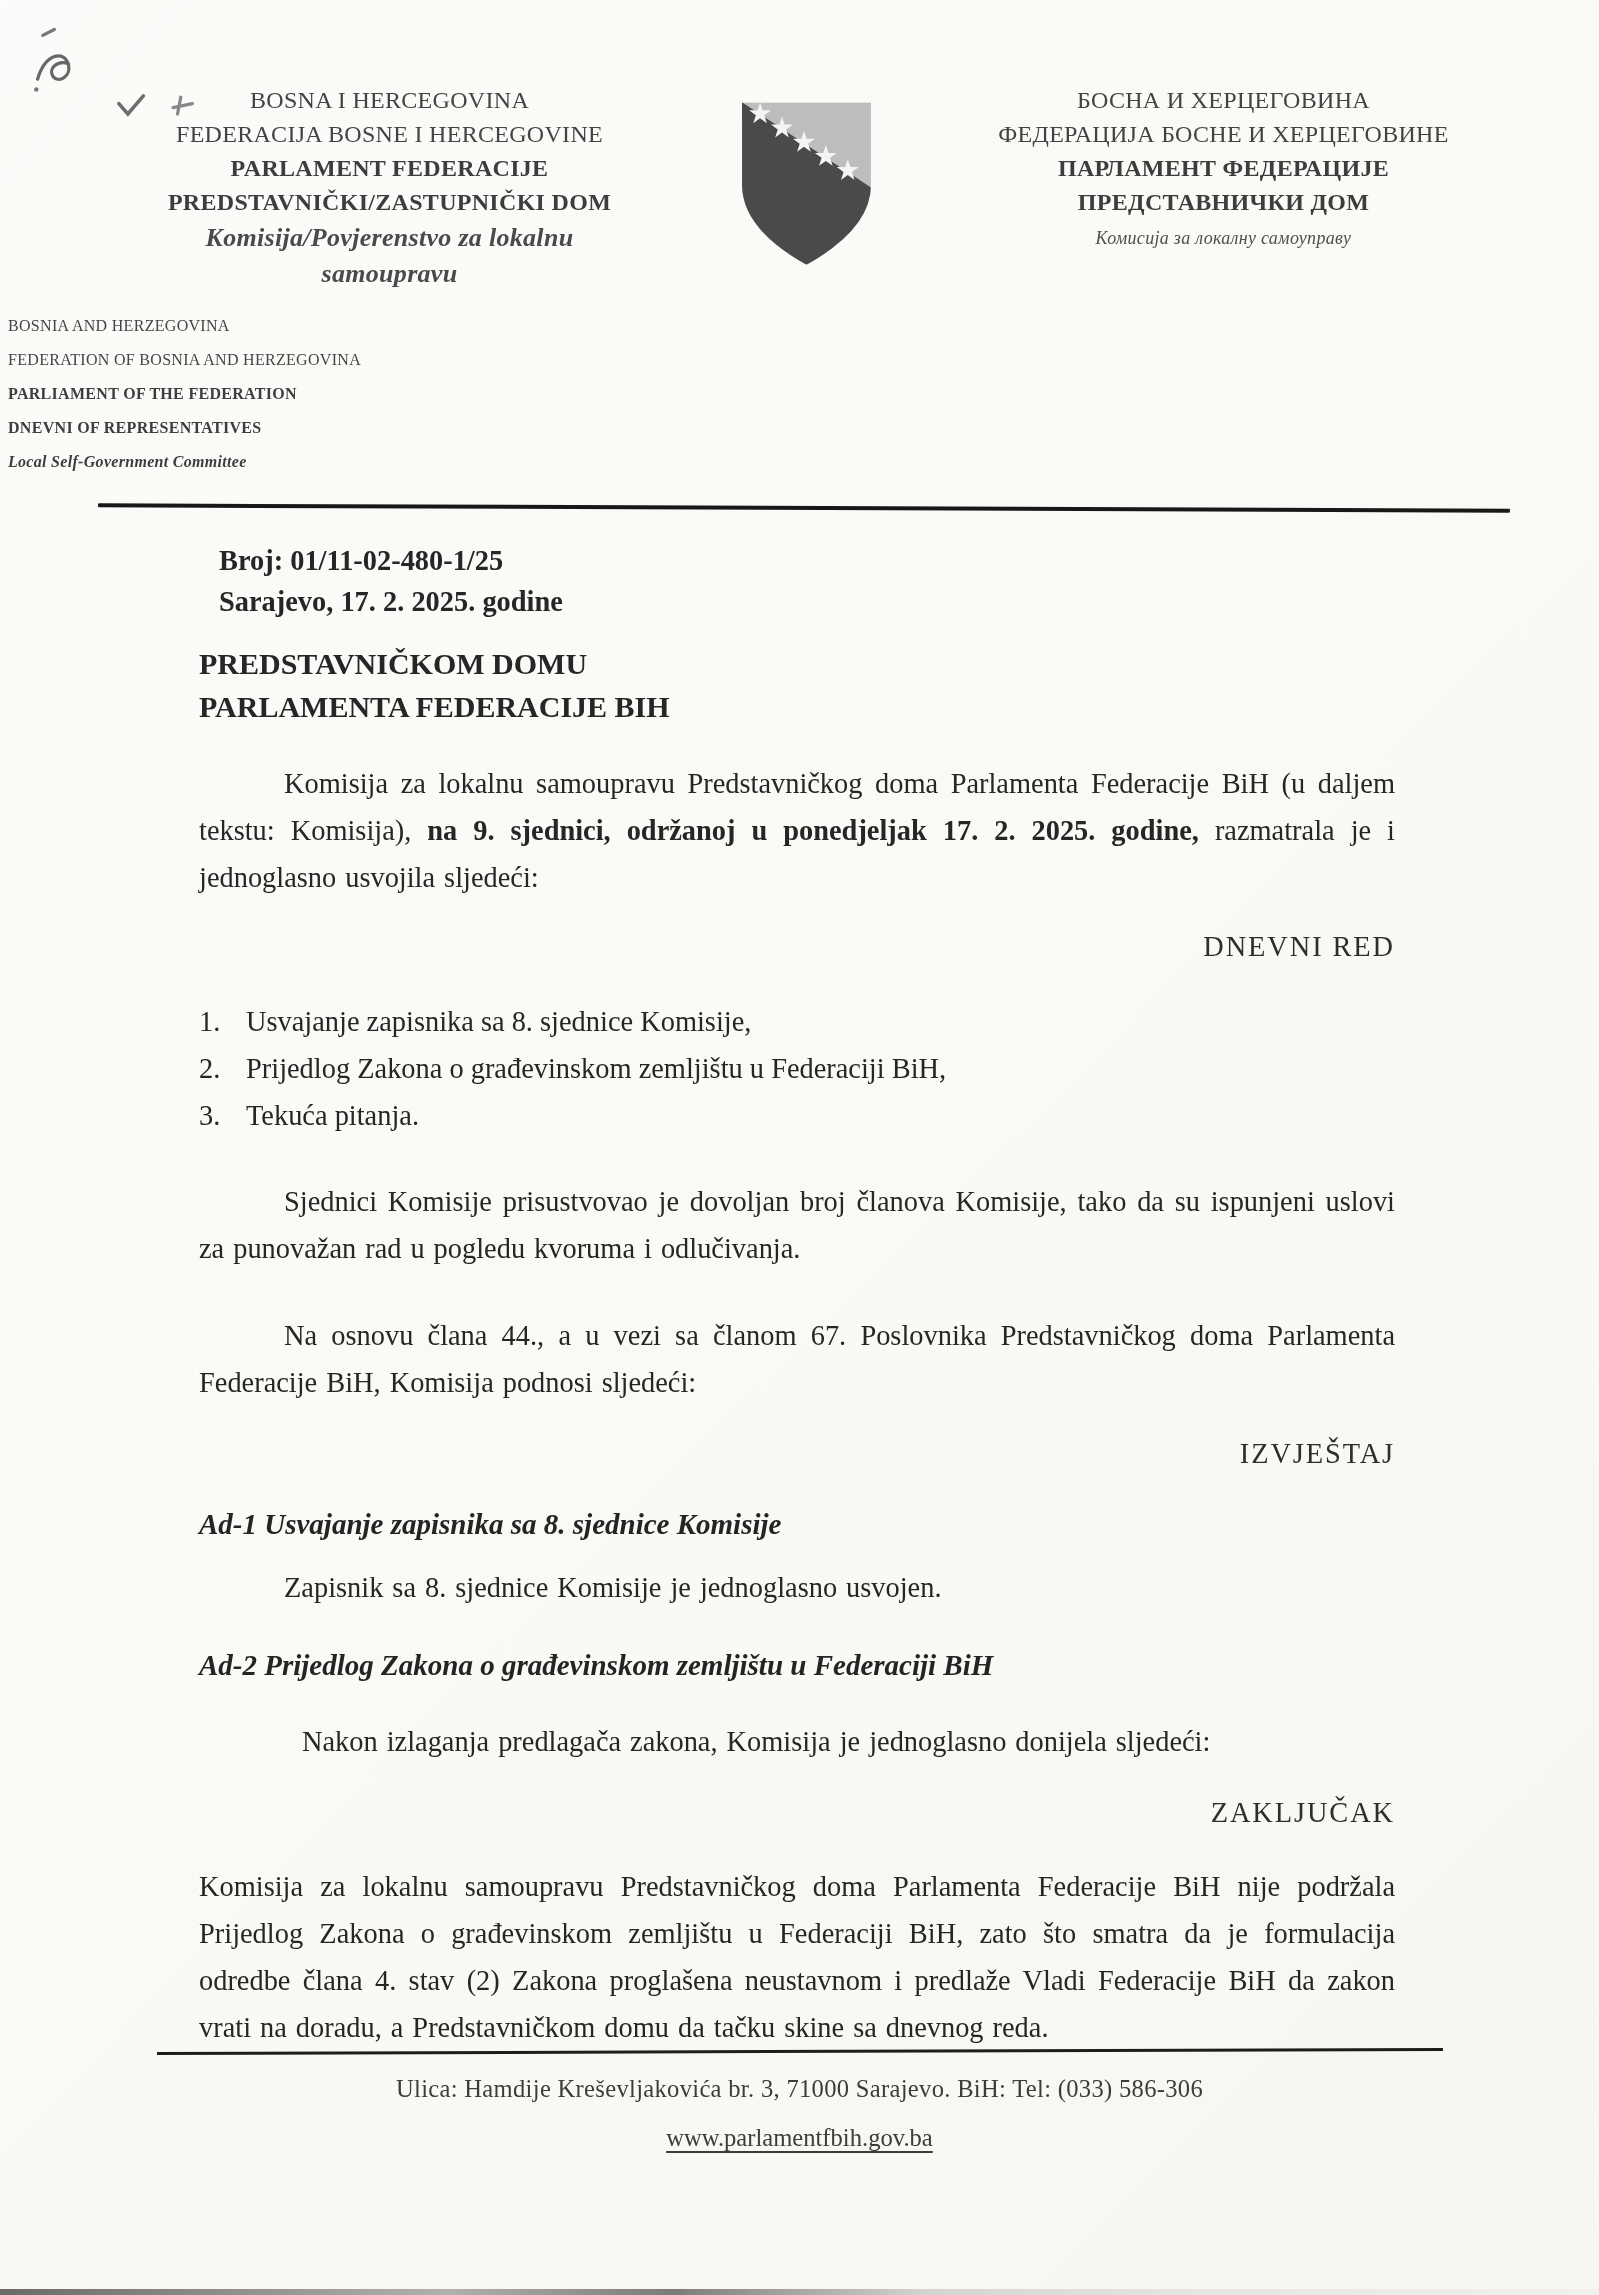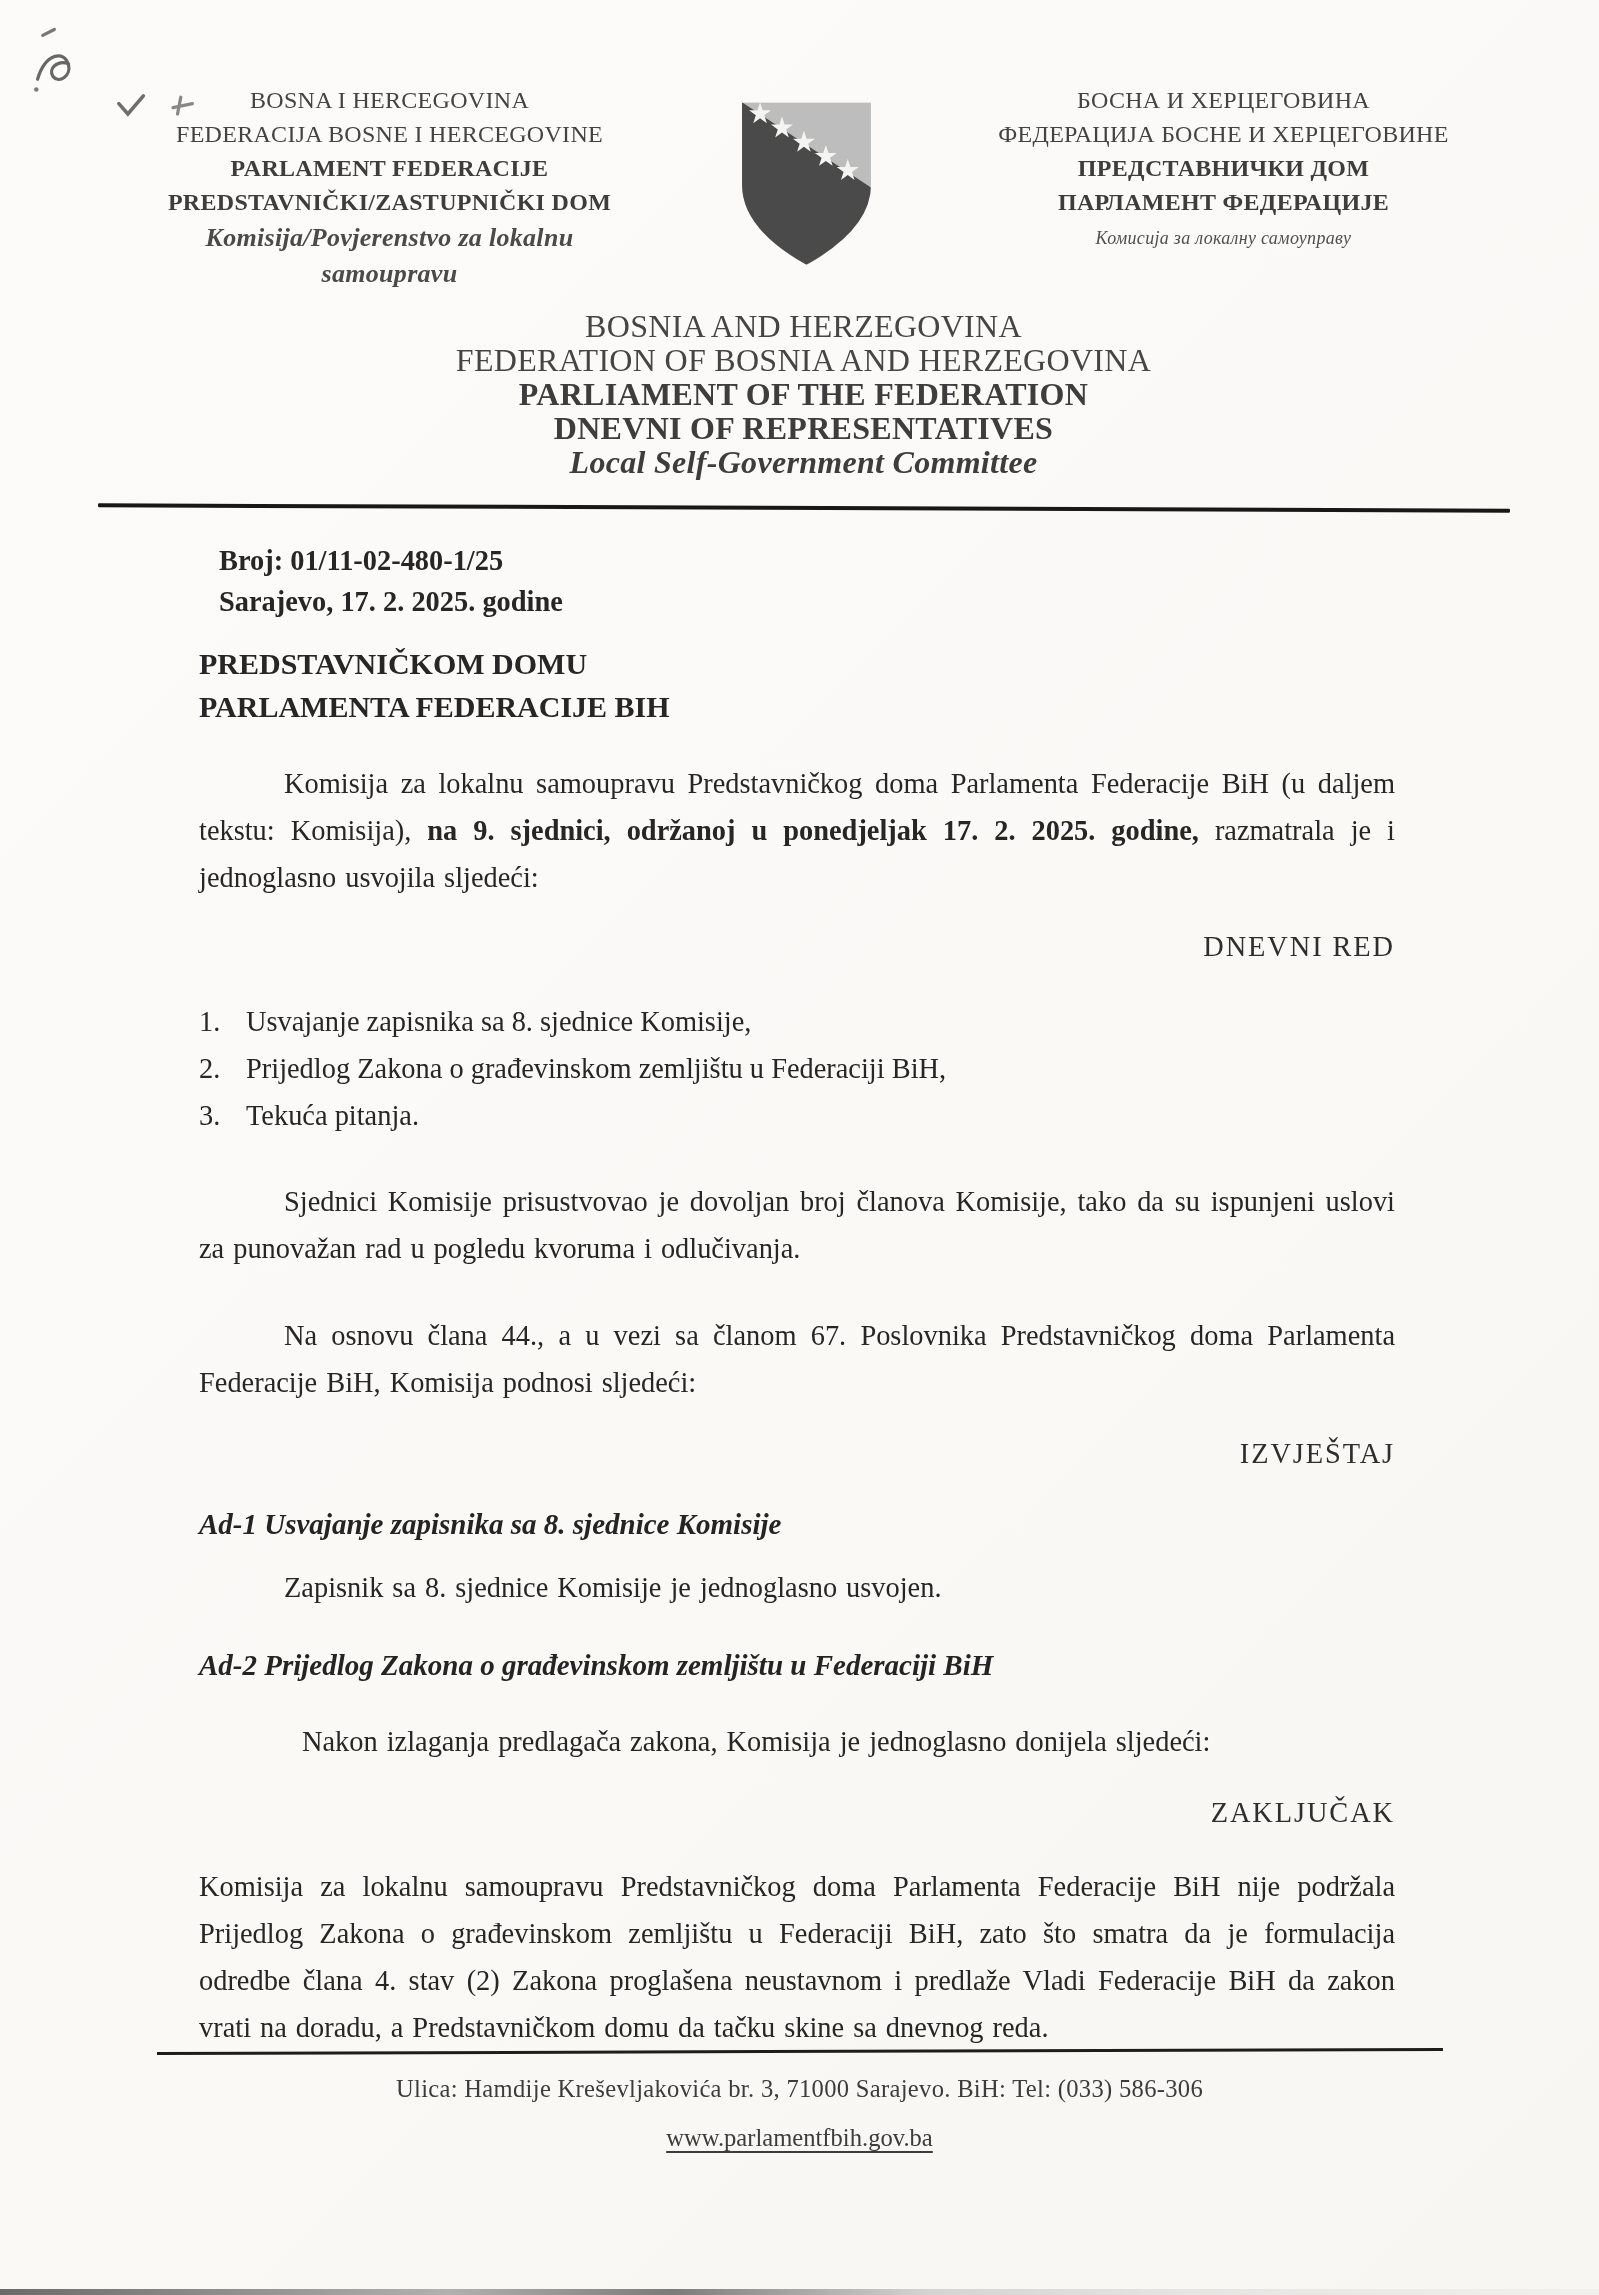--- a/index.html
+++ b/index.html
@@ -31,22 +31,22 @@
   .hline-italic {
     font-style:italic; font-weight:bold; font-size:26px; line-height:36px;
     max-width:452px; margin:1.3px auto 0; color:#4a4a4a;
   }
   .hline-italic-cy {
     font-style:italic; font-size:18px; line-height:36px;
     margin-top:1.3px; color:#4f4f4f; font-weight:normal;
   }
   .crest-box { width:155px; padding-top:9px; flex:0 0 auto; }
   .header-en {
-    margin-top:17px; text-align:center;
-    font-size:32px; line-height:34px; color:#454545; letter-spacing:0.3px;
+    margin-top:17px; text-align:left;
+    font-size:16px; line-height:34px; color:#454545; letter-spacing:0.3px;
   }
   .rule-top {
     width:1412px; height:3.9px; background:#181818;
     margin:27px auto 0; transform:rotate(0.22deg);
     border-radius:1.3px;
   }
   
   .doc-body { padding:30px 204px 0 191px; font-size:28.4px; color:#262626; }
   .ref-block { font-weight:bold; line-height:41px;margin-left:20px; }
   .addressee { margin-top:20px; font-weight:bold; font-size:30px; line-height:43px; }
@@ -135,22 +135,22 @@
           <use href="#star" transform="translate(58,39)" fill="#f4f4f2"></use>
           <use href="#star" transform="translate(75,50)" fill="#f4f4f2"></use>
           <use href="#star" transform="translate(92,61)" fill="#f4f4f2"></use>
         </g>
       </svg>
     </div>
 
     <div class="hcol">
       <div>БОСНА И ХЕРЦЕГОВИНА</div>
       <div>ФЕДЕРАЦИЈА БОСНЕ И ХЕРЦЕГОВИНЕ</div>
+      <div class="hline-bold">ПАРЛАМЕНТ ФЕДЕРАЦИЈЕ</div>
       <div class="hline-bold">ПРЕДСТАВНИЧКИ ДОМ</div>
-      <div class="hline-bold">ПАРЛАМЕНТ ФЕДЕРАЦИЈЕ</div>
       <div class="hline-italic-cy">Комисија за локалну самоуправу</div>
     </div>
   </div>
 
   <div class="header-en">
     <div>BOSNIA AND HERZEGOVINA</div>
     <div>FEDERATION OF BOSNIA AND HERZEGOVINA</div>
     <div class="hline-bold">PARLIAMENT OF THE FEDERATION</div>
     <div class="hline-bold">DNEVNI OF REPRESENTATIVES</div>
     <div class="hline-bold" style="font-style:italic">Local Self-Government Committee</div>

